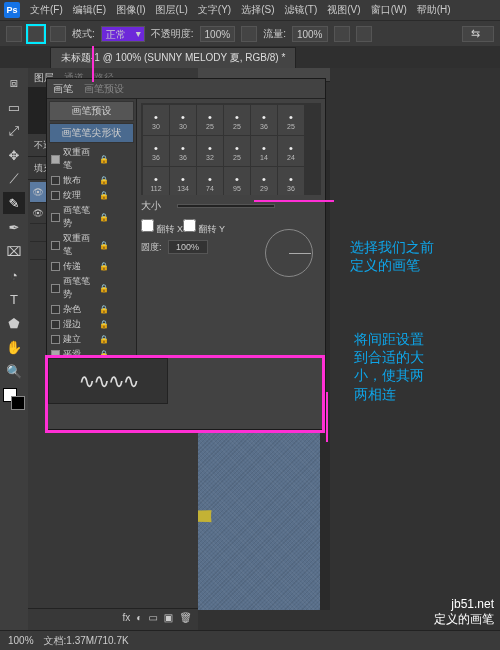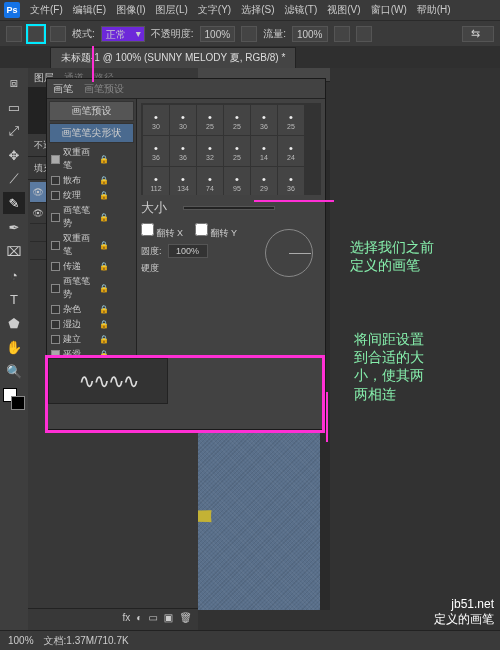--- a/index.html
+++ b/index.html
@@ -37,44 +37,44 @@
 .bp-left .btn{background:#555;border:1px solid #333;padding:2px 4px;text-align:center;margin-bottom:2px}
 .bp-left .row{display:flex;align-items:center;gap:3px;padding:1px 2px}
 .bp-left .row .cb{width:9px;height:9px;border:1px solid #888;background:#333}
 .bp-left .row .cb.on{background:#aaa}
 .bp-left .row span{flex:1;font-size:9px}
 .bp-left .row .lock{font-size:8px;color:#888}
 .bp-right{flex:1;padding:4px}
 .thumbs{display:flex;flex-wrap:wrap;gap:1px;height:92px;overflow:hidden;background:#333;padding:2px}
 .th{width:26px;height:30px;background:#444;display:flex;flex-direction:column;align-items:center;justify-content:center;font-size:7px;color:#bbb}
 .th .g{font-size:11px;color:#eee}
-.sliderrow{display:flex;align-items:center;gap:16px;margin-top:4px;font-size:13px}
+.sliderrow{display:flex;align-items:center;gap:16px;margin-top:4px;font-size:10px}
 .sliderrow .track{flex:1;height:4px;background:#222;border:1px solid #555;position:relative}
 .sliderrow .val{width:30px;text-align:right}
-.ckrow{display:flex;gap:12px;margin-top:6px;font-size:9px}
+.ckrow{display:flex;gap:0;margin-top:6px;font-size:9px}
 .fieldrow{display:flex;align-items:center;gap:6px;margin-top:4px;font-size:9px}
 .fieldrow .fld{background:#333;border:1px solid #555;padding:1px 4px;min-width:40px;text-align:center}
 .anglecirc{position:absolute;right:12px;top:150px;width:48px;height:48px;border:1px solid #888;border-radius:50%}
 .anglecirc::after{content:"";position:absolute;left:50%;top:50%;width:22px;height:1px;background:#aaa}
 .spacing{position:absolute;left:48px;top:358px;width:274px;height:72px;z-index:6}
 .spacing .prev{width:120px;height:46px;background:#333;border:1px solid #222;display:flex;align-items:center;justify-content:center;color:#ddd;font-size:20px;letter-spacing:-2px}
 .spacing .ctl{position:absolute;left:132px;top:6px;right:6px}
 .rightcol{width:170px;background:#383838;height:100%;position:relative}
 .rc-tabs{height:20px;display:flex;align-items:center;gap:10px;padding:0 6px;border-bottom:1px solid #222;font-size:10px}
 .rc-dark{height:46px;background:#222;margin:0}
 .rc-opts{padding:4px 6px;display:flex;gap:8px;align-items:center;font-size:9px;border-bottom:1px solid #222}
 .rc-opts .dd2{background:#444;border:1px solid #555;padding:1px 14px 1px 4px;position:relative}
 .rc-opts .dd2::after{content:"▾";position:absolute;right:2px;top:0}
 .layers{padding:2px;height:120px;overflow:hidden}
 .layer{display:flex;align-items:center;gap:4px;padding:2px;border-bottom:1px solid #2a2a2a;font-size:9px}
 .layer.sel{background:#5b7aa0}
 .layer .eye{width:12px;text-align:center}
 .layer .lt{width:18px;height:16px;background:#555;display:flex;align-items:center;justify-content:center;font-size:9px}
 .layer .sub{padding-left:36px}
-.anno{position:absolute;color:#86efac;font-size:14px;line-height:1.3;z-index:20}
+.anno{position:absolute;color:#0ea5e9;font-size:14px;line-height:1.3;z-index:20}
 .arrowline{position:absolute;background:#ff2fd5;z-index:19}
 .statusbar{position:absolute;bottom:0;left:0;right:0;height:20px;background:#3a3a3a;display:flex;align-items:center;padding:0 8px;gap:10px;font-size:10px;border-top:1px solid #222}
 .watermark{position:absolute;right:6px;bottom:24px;color:#fff;font-size:12px;z-index:30;text-align:right;line-height:1.2}
 </style>
 </head>
 <body>
 
 <div class="menubar">
   <div class="logo">Ps</div>
   <span>文件(F)</span>
@@ -338,24 +338,20 @@
         <span class="val"></span>
       </div>
       <div class="ckrow">
         <span><input type="checkbox" style=""> <span>翻转 X</span></span>
         <span><input type="checkbox" style=""> <span>翻转 Y</span></span>
       </div>
       <div class="fieldrow">
         <span>圆度:</span>
         <div class="fld">100%</div>
       </div>
-      <div class="fieldrow">
-        <span>硬度</span>
-        <div class="track" style="flex:1"></div>
-      </div>
       <div class="anglecirc"></div>
     </div>
   </div>
 </div>
 
 <div class="spacing hi-mag">
   <div class="prev">∿∿∿∿</div>
 </div>
 
 <div class="arrowline" style="top:46px;left:92px;width:2px;height:36px"></div>

